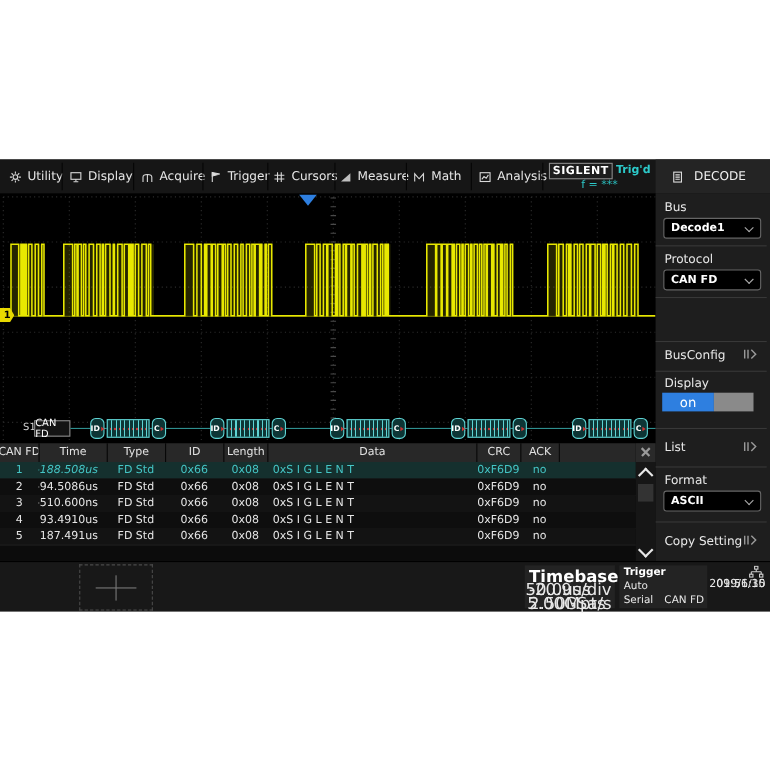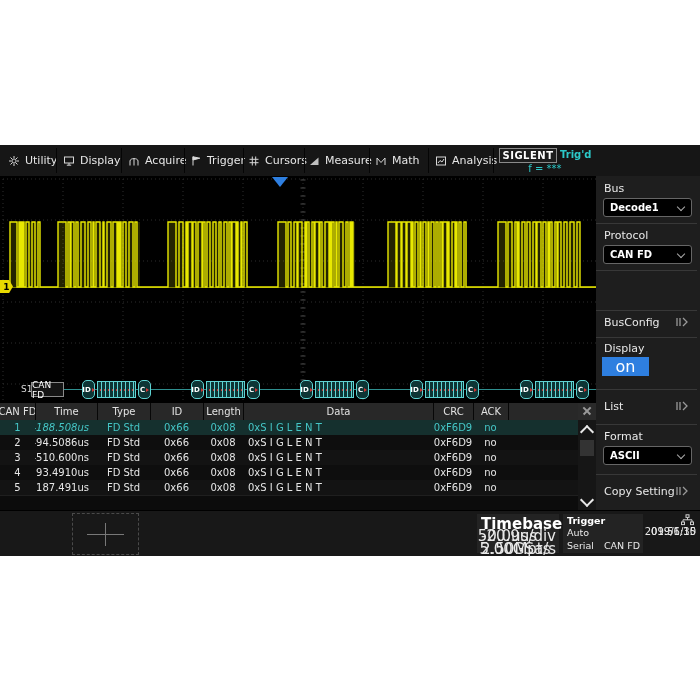--- a/index.html
+++ b/index.html
@@ -54,21 +54,21 @@
   #sidebar{position:absolute;left:596px;top:31px;width:116px;height:334px;background:#1e1e1e;color:#e8e8e8;font-size:11px;}
   #sidebar .bluestrip{position:absolute;right:0;top:0;width:3px;height:100%;}
   .sb-sep{position:absolute;left:0;width:101px;height:1px;background:#383838;}
   .sb-label{position:absolute;left:8px;}
   .dd{position:absolute;left:7px;width:89px;height:19px;background:#000;border:1px solid #666;border-radius:3px;box-sizing:border-box;
       color:#fff;font-weight:bold;font-size:10px;display:flex;align-items:center;padding-left:6px;}
   .dd .dchev{position:absolute;right:7px;top:5px;width:5px;height:5px;border-right:1.4px solid #aaa;border-bottom:1.4px solid #aaa;transform:rotate(45deg);}
   .sb-row{position:absolute;left:0;width:101px;height:24px;display:flex;align-items:center;}
   .sb-row .rl{margin-left:8px;}
   .arrow-ind{position:absolute;right:8px;top:50%;transform:translateY(-50%);}
-  #toggle{position:absolute;left:6px;width:83px;height:17px;display:flex;font-size:16px;flex-direction:column;}
+  #toggle{position:absolute;left:6px;width:83px;height:17px;display:flex;font-size:12px;}
   #toggle .on{width:47px;color:#fff;display:flex;align-items:center;justify-content:center;}
   #toggle .off{width:36px;background:#8a8a8a;}
   
   #bottombar{position:absolute;left:0;top:365px;width:700px;height:45px;background:#181818;border-top:1px solid #000;font-size:10px;color:#e8e8e8;}
   #ch1{position:absolute;left:3px;top:3px;width:64px;height:39px;background:#0d0d0d;}
   #c1badge{position:absolute;left:2px;top:2px;width:22px;height:12px;border-radius:2px;color:#000;font-weight:bold;font-size:9px;display:flex;align-items:center;justify-content:center;}
   #dc50{position:absolute;right:4px;top:3px;font-size:9px;font-weight:bold;}
   #vdiv{position:absolute;right:4px;top:15px;}
   #probe{position:absolute;left:3px;top:27px;font-size:9px;}
   #offset{position:absolute;right:4px;top:26px;}
@@ -160,20 +160,29 @@
       <div class="menu-sep" style="left: 184px;"></div>
       <div class="menu-sep" style="left: 243px;"></div>
       <div class="menu-sep" style="left: 304px;"></div>
       <div class="menu-sep" style="left: 369px;"></div>
       <div class="menu-sep" style="left: 428px;"></div>
       <div class="menu-sep" style="left: 493px;"></div>
     </div>
   <div id="brandbox">SIGLENT</div>
   <div id="trigd" style="color: rgb(44, 201, 201);">Trig'd</div>
   <div id="freq" style="color: rgb(44, 201, 201);">f = ***</div>
+  <div id="decode-hdr">
+    <svg class="micon" viewBox="0 0 12 12" fill="none" stroke="#dcdcdc" stroke-width="1">
+      <rect x="2.5" y="1.5" width="7" height="9"></rect>
+        <line x1="4" y1="4" x2="8" y2="4"></line>
+        <line x1="4" y1="6" x2="8" y2="6"></line>
+        <line x1="4" y1="8" x2="8" y2="8"></line>
+    </svg>
+    <span>DECODE</span>
+  </div>
 
   <div id="wave">
     <svg id="wavesvg" width="596" height="227">
         <line x1="3" y1="3" x2="596" y2="3" stroke="#2d2d2d" stroke-width="1" stroke-dasharray="1,3"></line>
         <line x1="3" y1="44" x2="596" y2="44" stroke="#2d2d2d" stroke-width="1" stroke-dasharray="1,3"></line>
         <line x1="3" y1="85" x2="596" y2="85" stroke="#2d2d2d" stroke-width="1" stroke-dasharray="1,3"></line>
         <line x1="3" y1="126" x2="596" y2="126" stroke="#2d2d2d" stroke-width="1" stroke-dasharray="1,3"></line>
         <line x1="3" y1="167" x2="596" y2="167" stroke="#2d2d2d" stroke-width="1" stroke-dasharray="1,3"></line>
         <line x1="3" y1="208" x2="596" y2="208" stroke="#2d2d2d" stroke-width="1" stroke-dasharray="1,3"></line>
         <line x1="3" y1="3" x2="3" y2="227" stroke="#2d2d2d" stroke-width="1" stroke-dasharray="1,3"></line>

